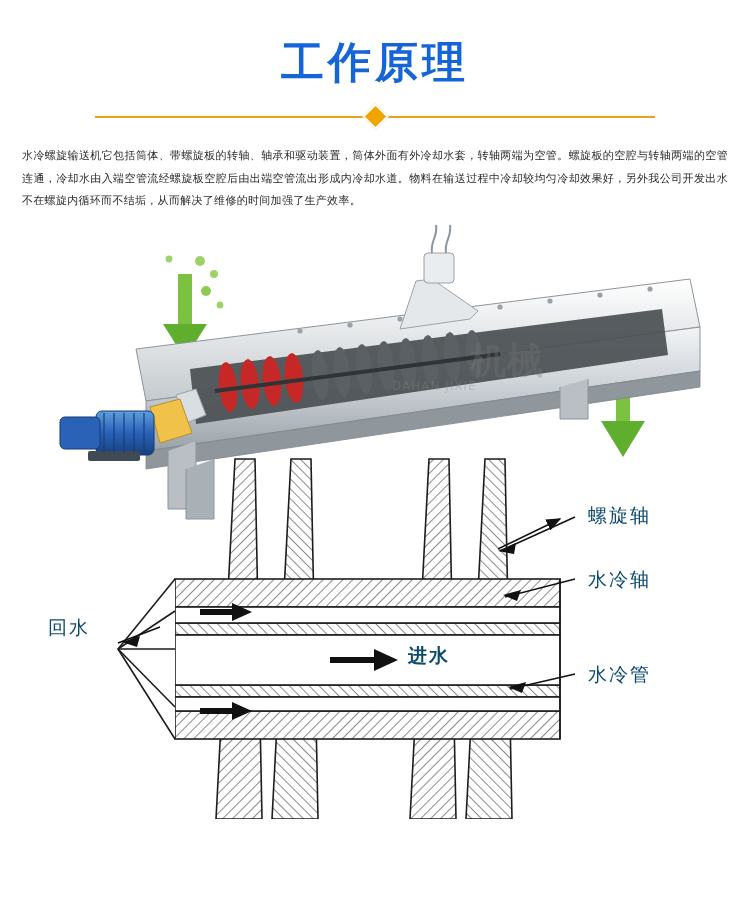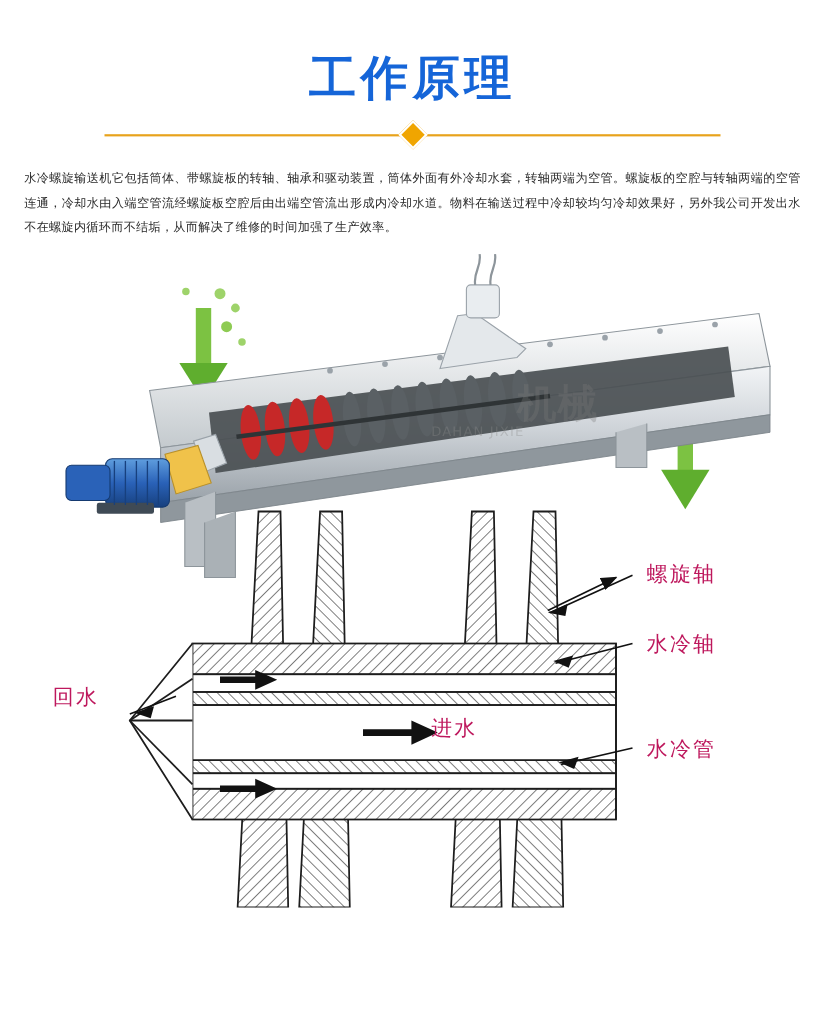--- a/index.html
+++ b/index.html
@@ -21,22 +21,21 @@
     text-align: center;
     padding-top: 42px;
     box-sizing: border-box;
   }
   .title {
     font-size: 43px;
     font-weight: bold;
     color: #1565d8;
     letter-spacing: 4px;
     line-height: 1.1;
-    font-family: Liberation Serif, serif;
-    margin-top: 6px;
+    font-family: Liberation Mono, monospace;
   }
 
   .divider {
     margin: 18px auto 0 auto;
     width: 560px;
     height: 20px;
     position: relative;
   }
   .divider .line {
     position: absolute;
@@ -74,21 +73,21 @@
     position: relative;
     width: 750px;
     height: 600px;
     margin-top: 6px;
   }
   .figure svg { display: block; }
 
   .lbl {
     position: absolute;
     font-size: 19px;
-    color: #be185d;
+    color: #0c4a6e;
     font-family: "DejaVu Sans", "Liberation Sans", sans-serif;
     letter-spacing: 2px;
     white-space: nowrap;
   }
   .watermark {
     position: absolute;
     color: rgba(140,140,140,0.35);
     font-size: 13px;
     letter-spacing: 1px;
     white-space: nowrap;
@@ -271,17 +270,17 @@
         <path d="M508,468 l18,-5 l-4,11 z"></path>
         <path d="M122,423 l18,-6 l-3,11 z"></path>
       </g>
     </g>
   </svg>
 
   <div class="lbl" style="left:588px; top:284px;">螺旋轴</div>
   <div class="lbl" style="left:588px; top:348px;text-align:center;">水冷轴</div>
   <div class="lbl" style="left:588px; top:443px;">水冷管</div>
   <div class="lbl" style="left:48px;  top:396px;text-align:right;">回水</div>
-  <div class="lbl" style="left:392px; top:424px; font-weight:normal;">进水</div>
+  <div class="lbl" style="left:408px; top:424px; font-weight:bold;">进水</div>
 
   <div class="watermark" style="left:470px; top:118px; font-size:36px; font-weight:bold; color:rgba(120,120,120,0.32);">机械</div>
   <div class="watermark" style="left:392px; top:160px; font-size:12px;">DAHAN JIXIE</div>
 </div>
 
 </body></html>

